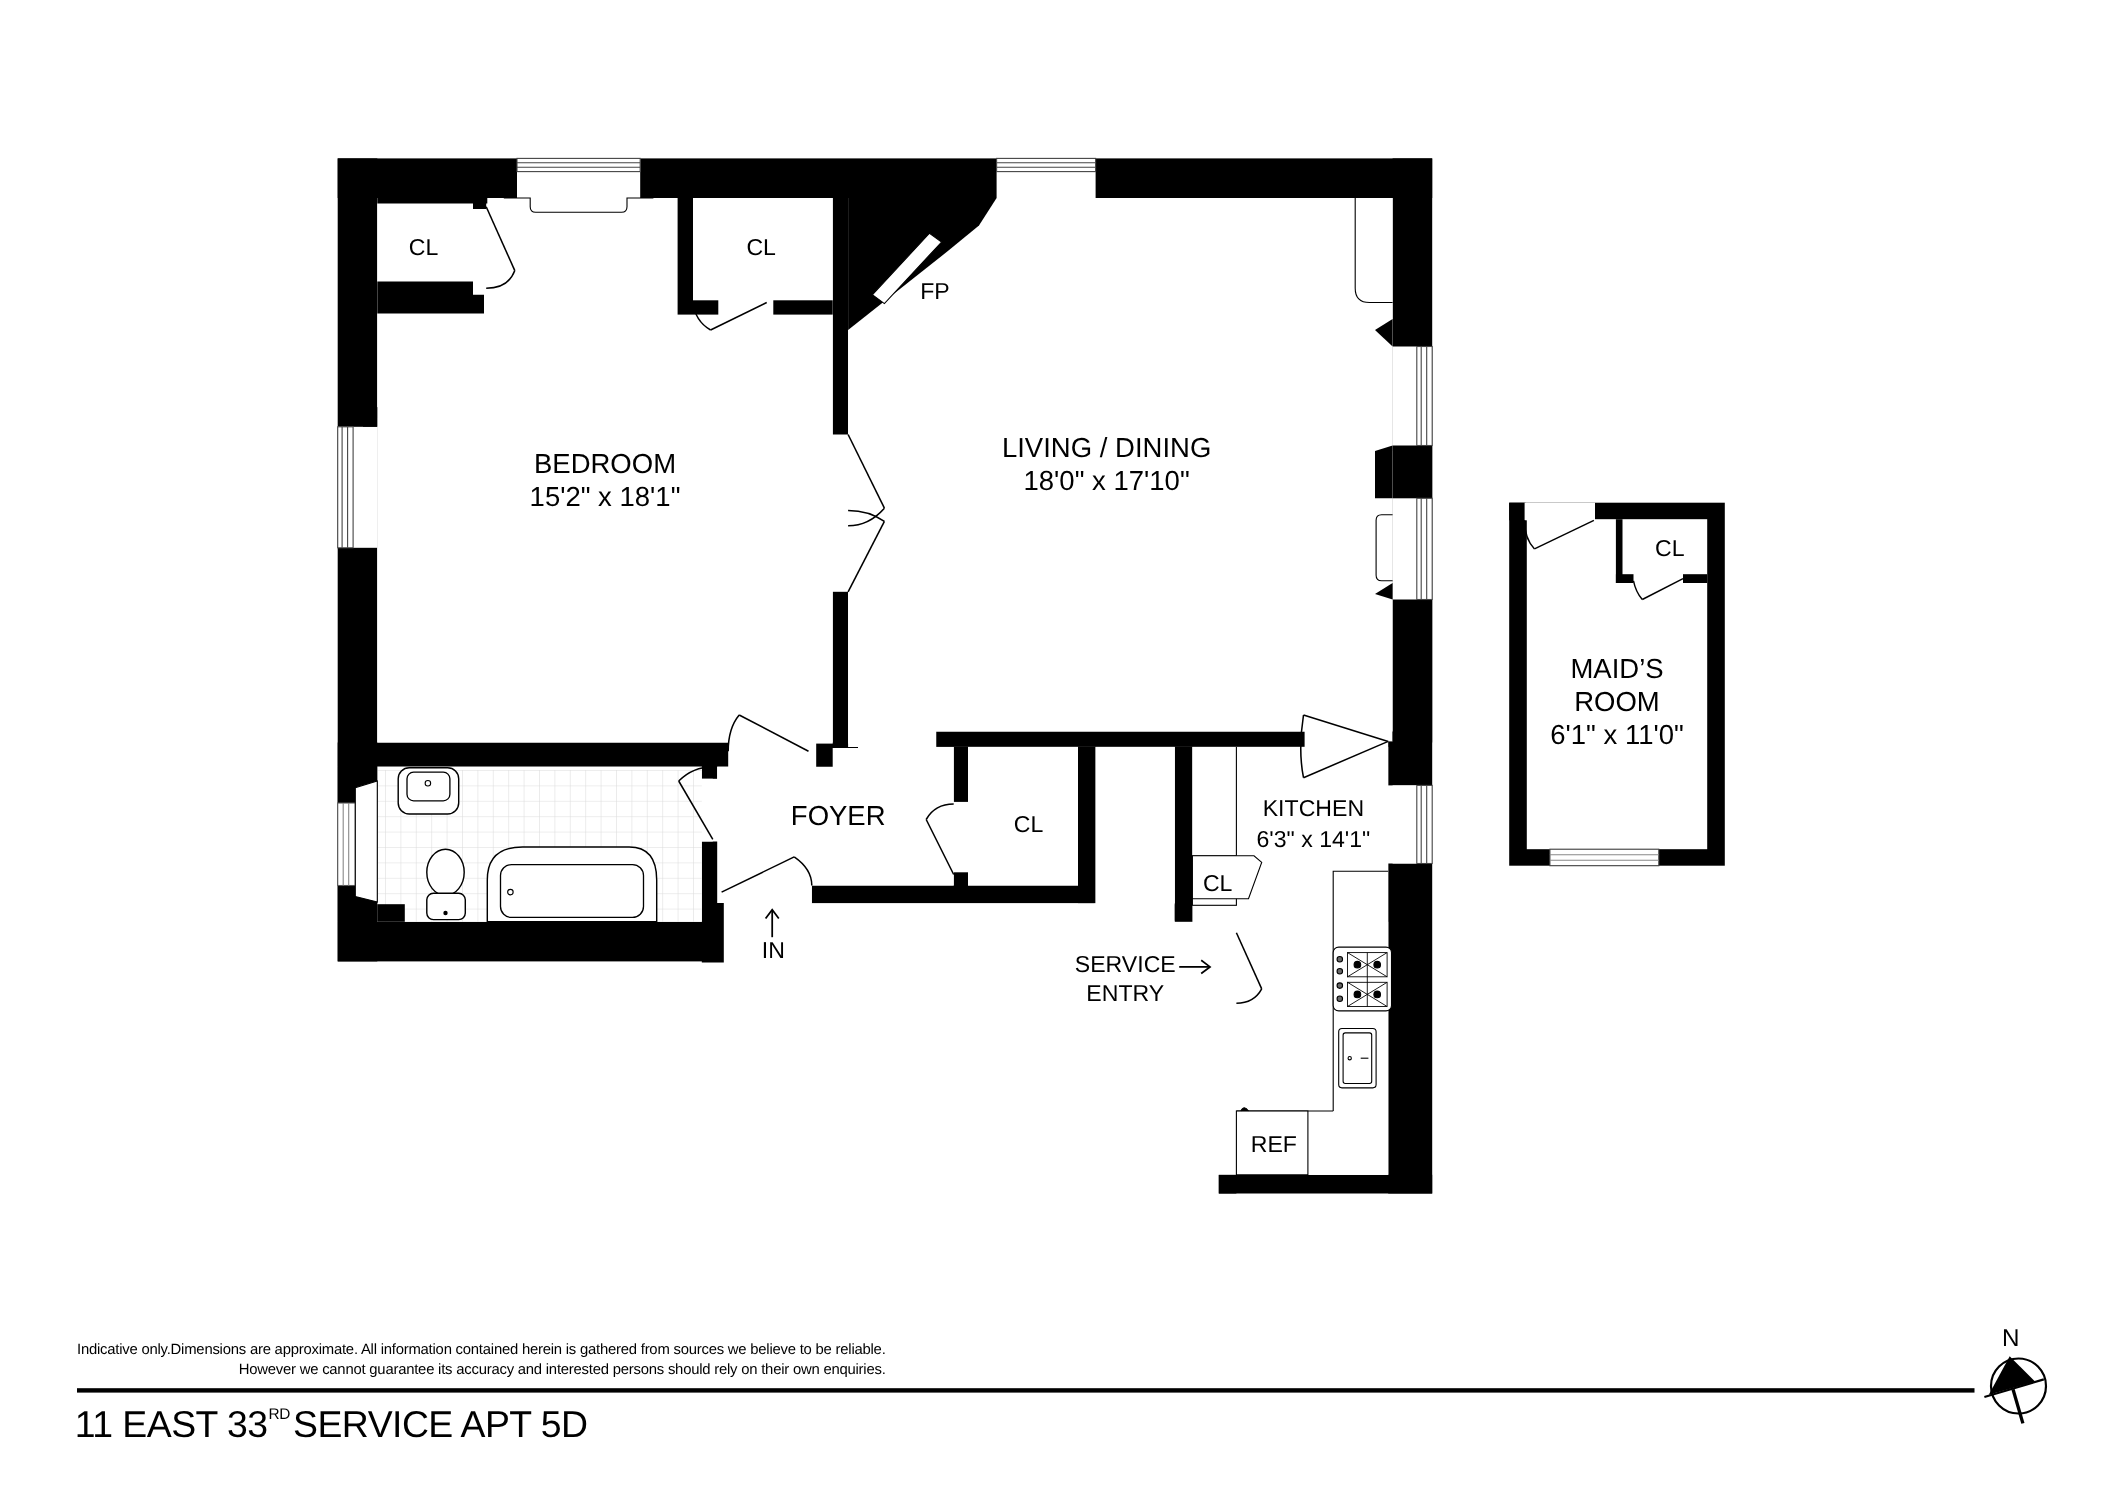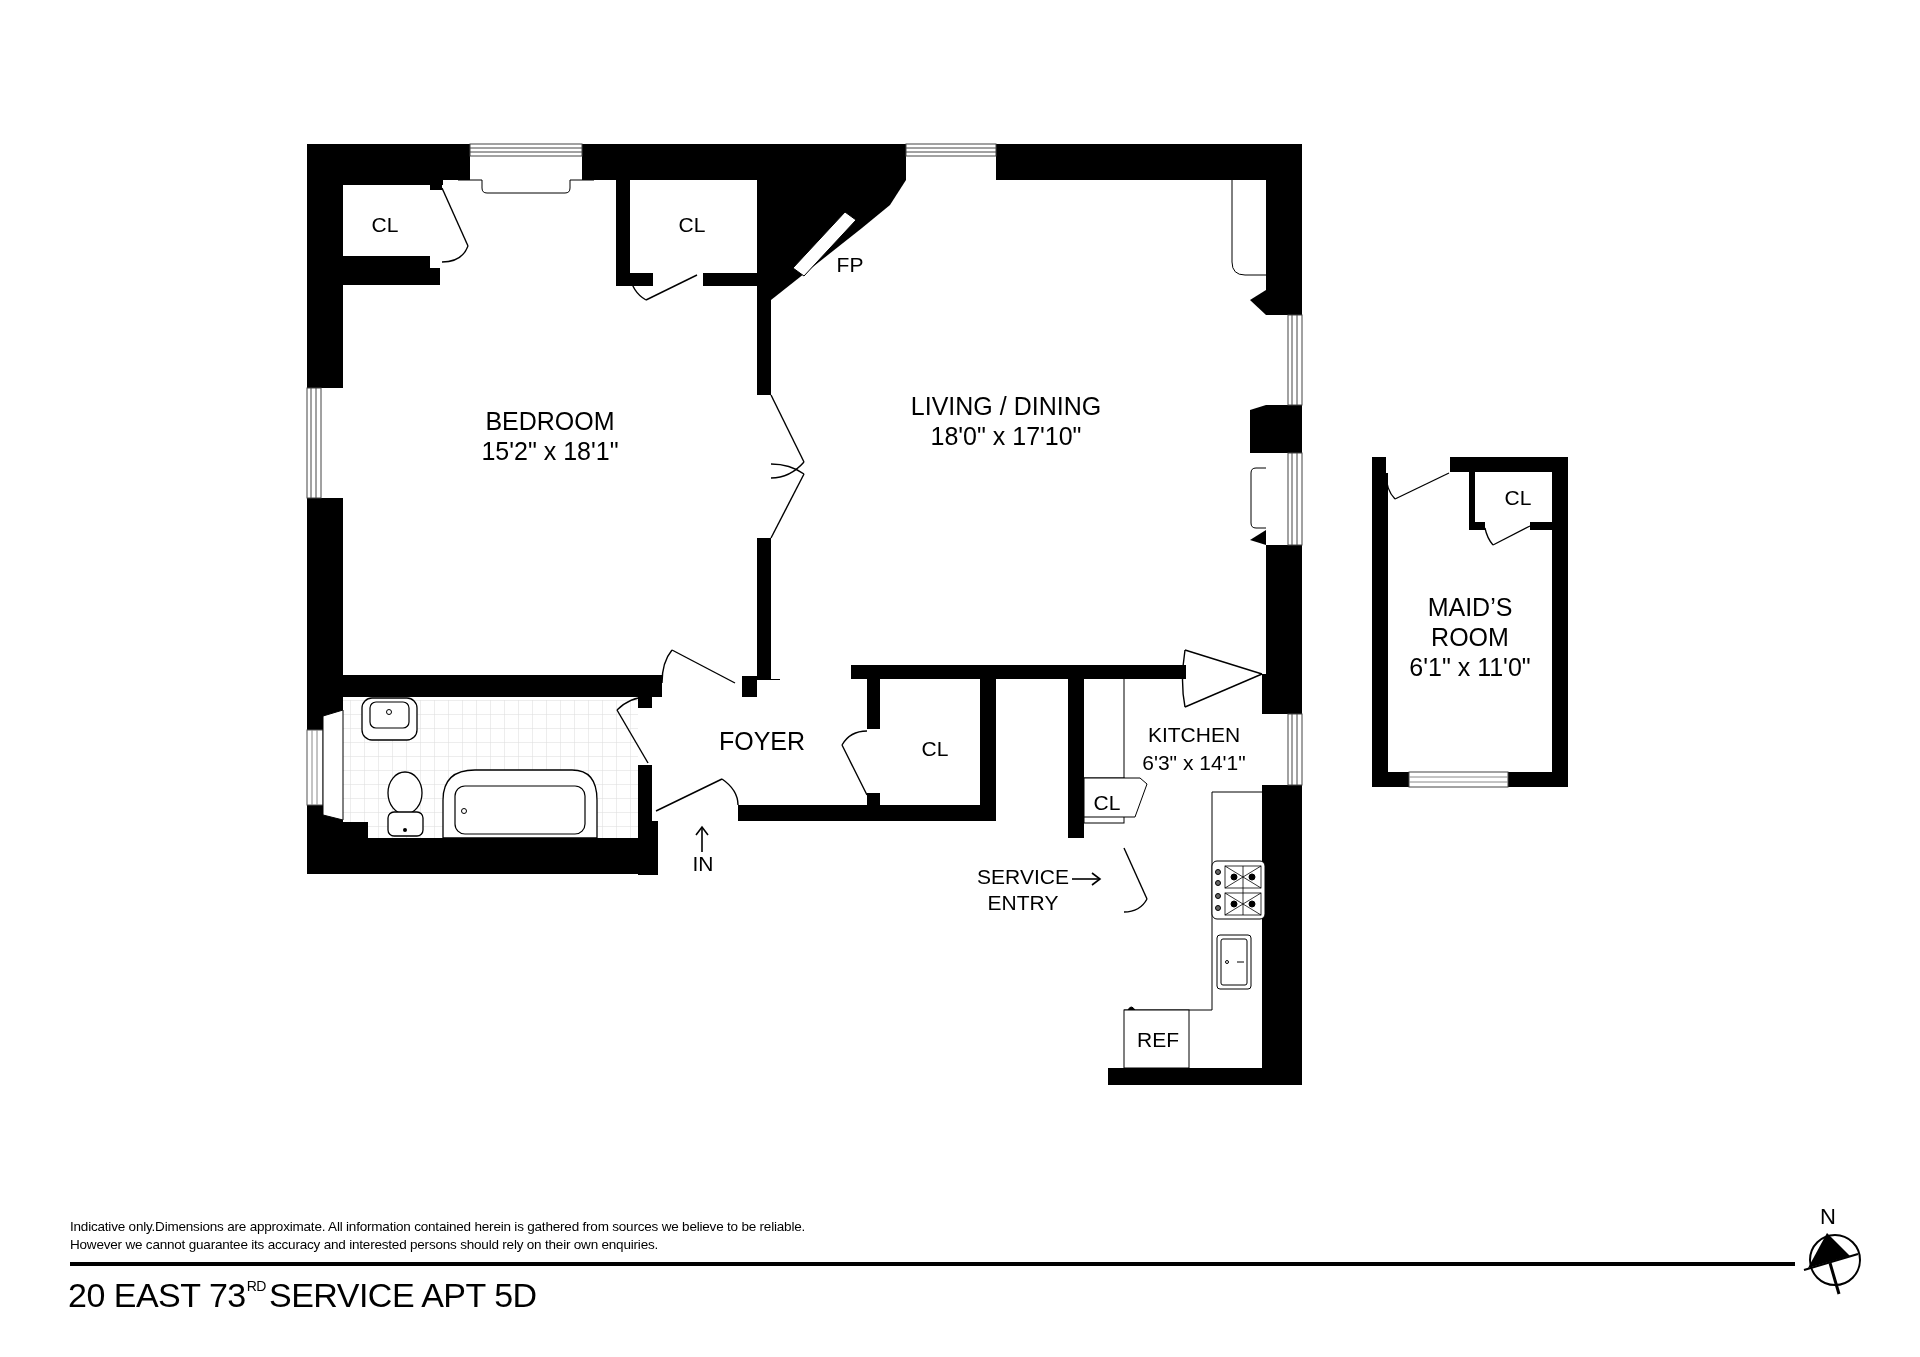--- a/index.html
+++ b/index.html
@@ -1,20 +1,20 @@
 <!DOCTYPE html>
 <html><head>
 <meta charset="utf-8">
 <style>
   html, body { margin: 0; padding: 0; background: #ffffff; }
   body { width: 1920px; height: 1357px; position: relative; overflow: hidden; font-family: "Liberation Sans", sans-serif; }
   #plan { position: absolute; left: 0; top: 0; }
   .room-label { font-family: "Liberation Sans", sans-serif; font-size: 25px; fill: #000; text-anchor: middle; }
   .small-label { font-family: "Liberation Sans", sans-serif; font-size: 21px; fill: #000; text-anchor: middle; }
-  .disclaimer { position: absolute; left: 70px; top: 1218px; font-size: 13.5px; line-height: 18px; color: #000; font-family: "Liberation Sans", sans-serif; letter-spacing: -0.2px; }
+  .disclaimer { position: absolute; left: 70px; top: 1218px; font-size: 13.5px; line-height: 18px; color: #000; font-family: "Liberation Sans", sans-serif; letter-spacing: -0.2px; text-align: right; }
   .rule { position: absolute; left: 70px; top: 1262px; width: 1725px; height: 4px; background: #000; }
   .address { position: absolute; left: 68px; top: 1276px; font-size: 34px; color: #000; font-family: "Liberation Sans", sans-serif; letter-spacing: -0.5px; }
   .address sup { font-size: 14px; vertical-align: 16px; margin-left: 1px; margin-right: 3px; }
   .north-label { position: absolute; left: 1820px; top: 1204px; font-size: 22px; font-family: "Liberation Sans", sans-serif; }
   .compass { position: absolute; left: 1800px; top: 1228px; }
 </style>
 </head>
 <body>
 
 <svg id="plan" width="1920" height="1200" viewBox="0 0 1920 1200" xmlns="http://www.w3.org/2000/svg">
@@ -263,21 +263,21 @@
     <line x1="1072" y1="879" x2="1099" y2="879"></line>
       <path d="M1092 873 L1100 879 L1092 885"></path>
   </g>
 </svg>
 
 <div class="disclaimer">
   <div>Indicative only.Dimensions are approximate. All information contained herein is gathered from sources we believe to be reliable.</div>
   <div>However we cannot guarantee its accuracy and interested persons should rely on their own enquiries.</div>
 </div>
 <div class="rule"></div>
-<div class="address"><span>20 EAST 73</span><sup>RD</sup><span>SERVICE APT 5D</span></div>
+<div class="address"><span>11 EAST 33</span><sup>RD</sup><span>SERVICE APT 5D</span></div>
 
 <div class="north-label">N</div>
 <svg class="compass" width="70" height="80" viewBox="0 0 70 80">
   <circle cx="35" cy="32" r="25" fill="none" stroke="#000" stroke-width="2"></circle>
   <polygon points="27,5 50,28 8,40" fill="#000"></polygon>
   <line x1="4" y1="42" x2="58" y2="26" stroke="#000" stroke-width="2"></line>
   <line x1="30" y1="35" x2="39" y2="66" stroke="#000" stroke-width="3"></line>
 </svg>
 
 </body></html>

